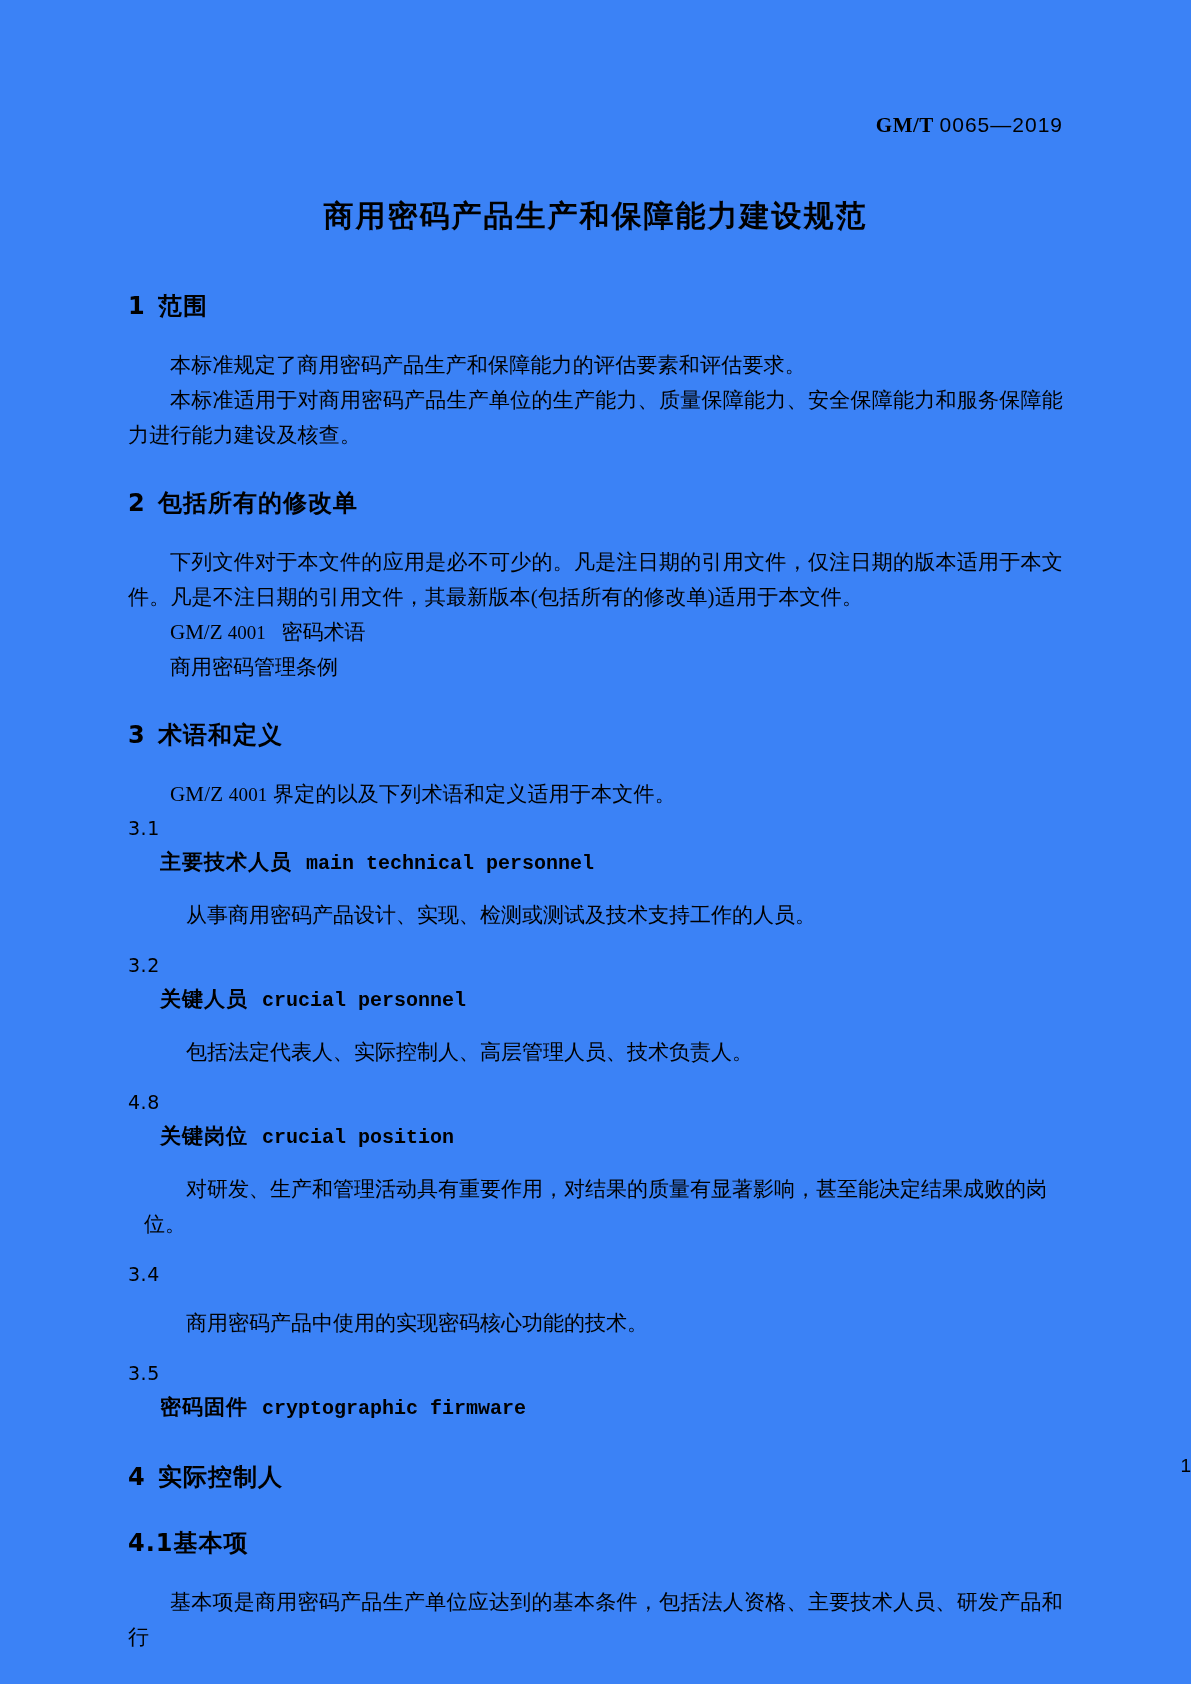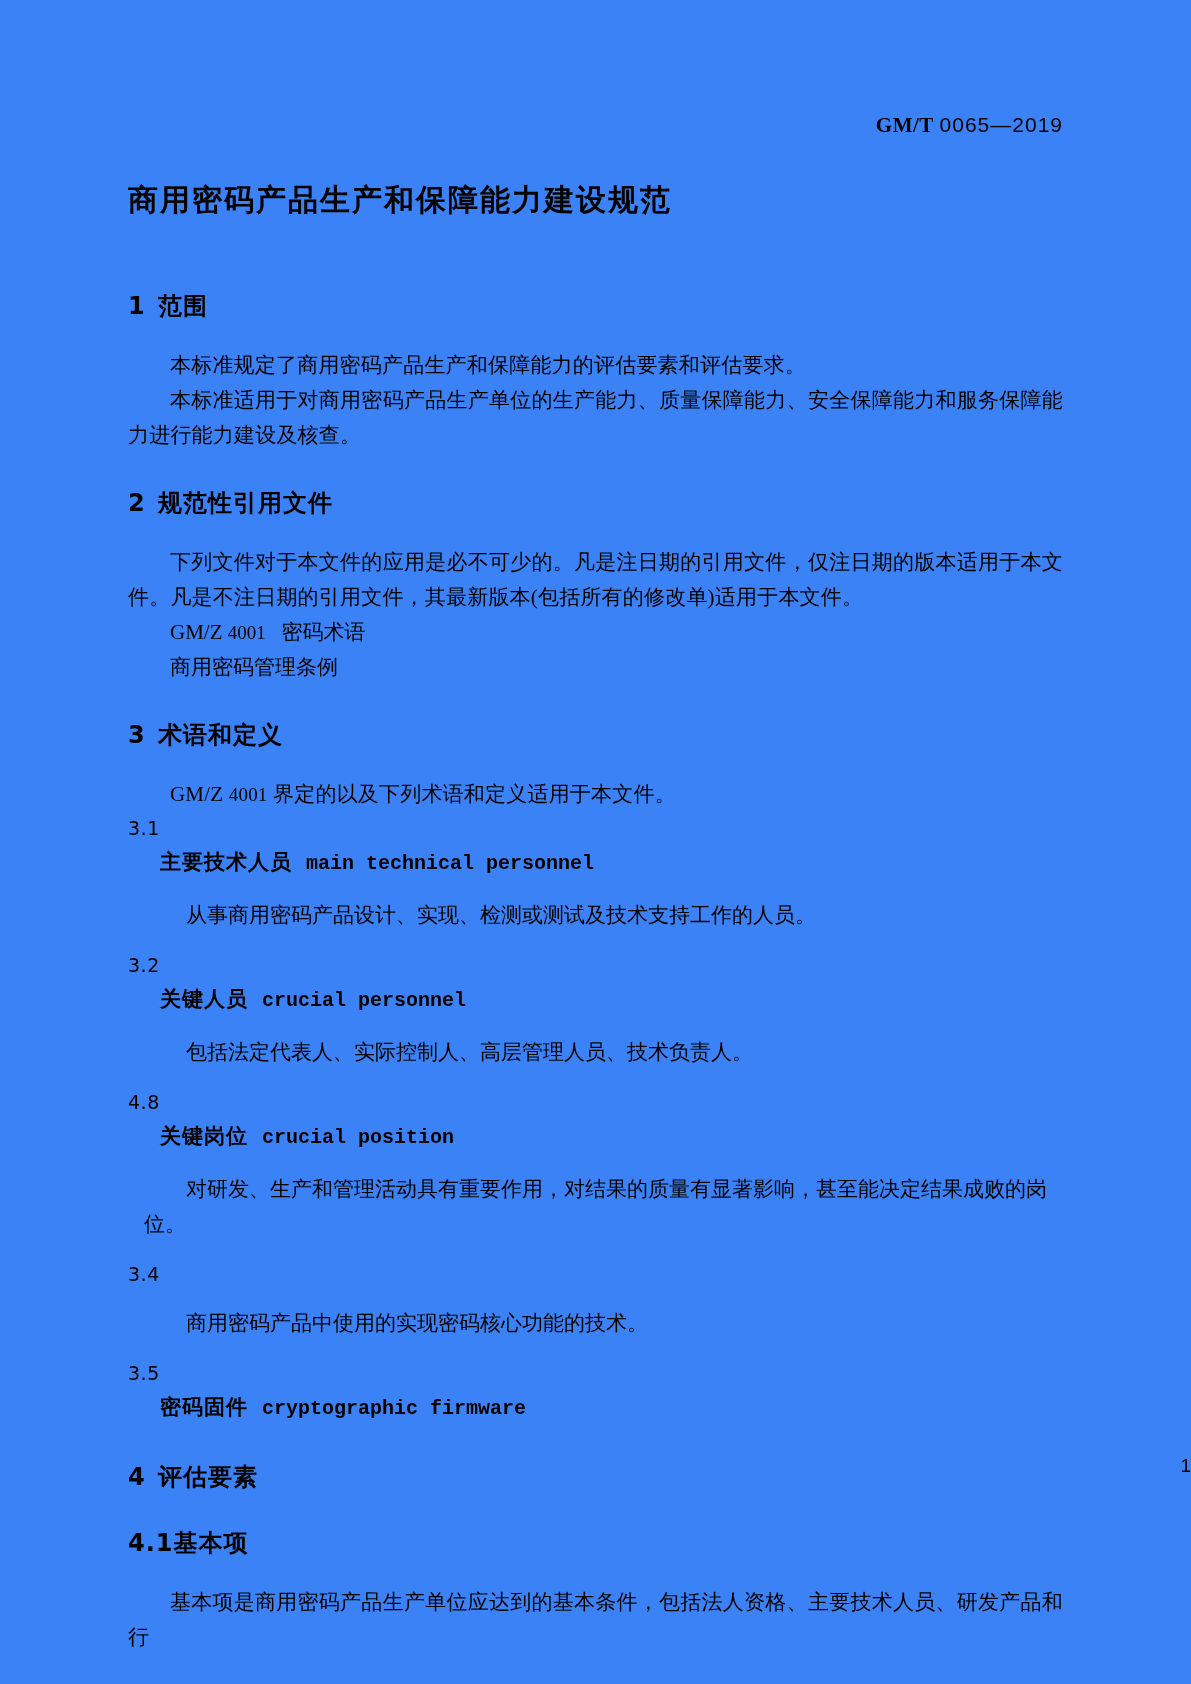--- a/index.html
+++ b/index.html
@@ -41,23 +41,24 @@
   }
   .doc-header .std-num {
     font-family: "Liberation Sans", sans-serif;
     font-weight: normal;
     letter-spacing: 1px;
   }
 
   
   .doc-title {
     position: absolute;
-    top: 180px;
+    top: 196px;
     left: 0;
     width: 935px;
+    text-align: center;
     font-family: Liberation Mono, monospace;
     font-weight: bold;
     font-size: 30px;
     letter-spacing: 2px;
   }
 
   
   .body-flow {
     position: absolute;
     top: 290px;
@@ -167,21 +168,21 @@
       <h2 class="clause">
         <span class="num">1</span><span>范围</span>
       </h2>
       <div class="spacer-md"></div>
       <p class="para">本标准规定了商用密码产品生产和保障能力的评估要素和评估要求。</p>
       <p class="para">本标准适用于对商用密码产品生产单位的生产能力、质量保障能力、安全保障能力和服务保障能力进行能力建设及核查。</p>
 
       <div class="spacer-lg"></div>
 
       <h2 class="clause">
-        <span class="num">2</span><span>规范性引用文件</span>
+        <span class="num">2</span><span>包括所有的修改单</span>
       </h2>
       <div class="spacer-md"></div>
       <p class="para">下列文件对于本文件的应用是必不可少的。凡是注日期的引用文件，仅注日期的版本适用于本文件。凡是不注日期的引用文件，其最新版本(包括所有的修改单)适用于本文件。</p>
       <div class="ref-line">
         <span class="code"><span>GM/Z</span> <span class="digits">4001</span></span>&nbsp;&nbsp;&nbsp;<span>密码术语</span>
       </div>
       <div class="ref-line">
         <span>商用密码管理条例</span>
       </div>
 
@@ -217,21 +218,21 @@
       <p class="term-def">商用密码产品中使用的实现密码核心功能的技术。</p>
 
       <p class="term-num">3.5</p>
       <div class="term-name">
         <span class="cn">密码固件</span><span class="en">cryptographic firmware</span>
       </div>
 
       <div class="spacer-lg"></div>
 
       <h2 class="clause">
-        <span class="num">4</span><span>评估要素</span>
+        <span class="num">4</span><span>实际控制人</span>
       </h2>
 
       <div class="spacer-lg"></div>
 
       <h2 class="clause">
         <span class="num" style="min-width:44px">4.1</span><span>基本项</span>
       </h2>
       <div class="spacer-md"></div>
       <p class="para">基本项是商用密码产品生产单位应达到的基本条件，包括法人资格、主要技术人员、研发产品和行</p>
 

